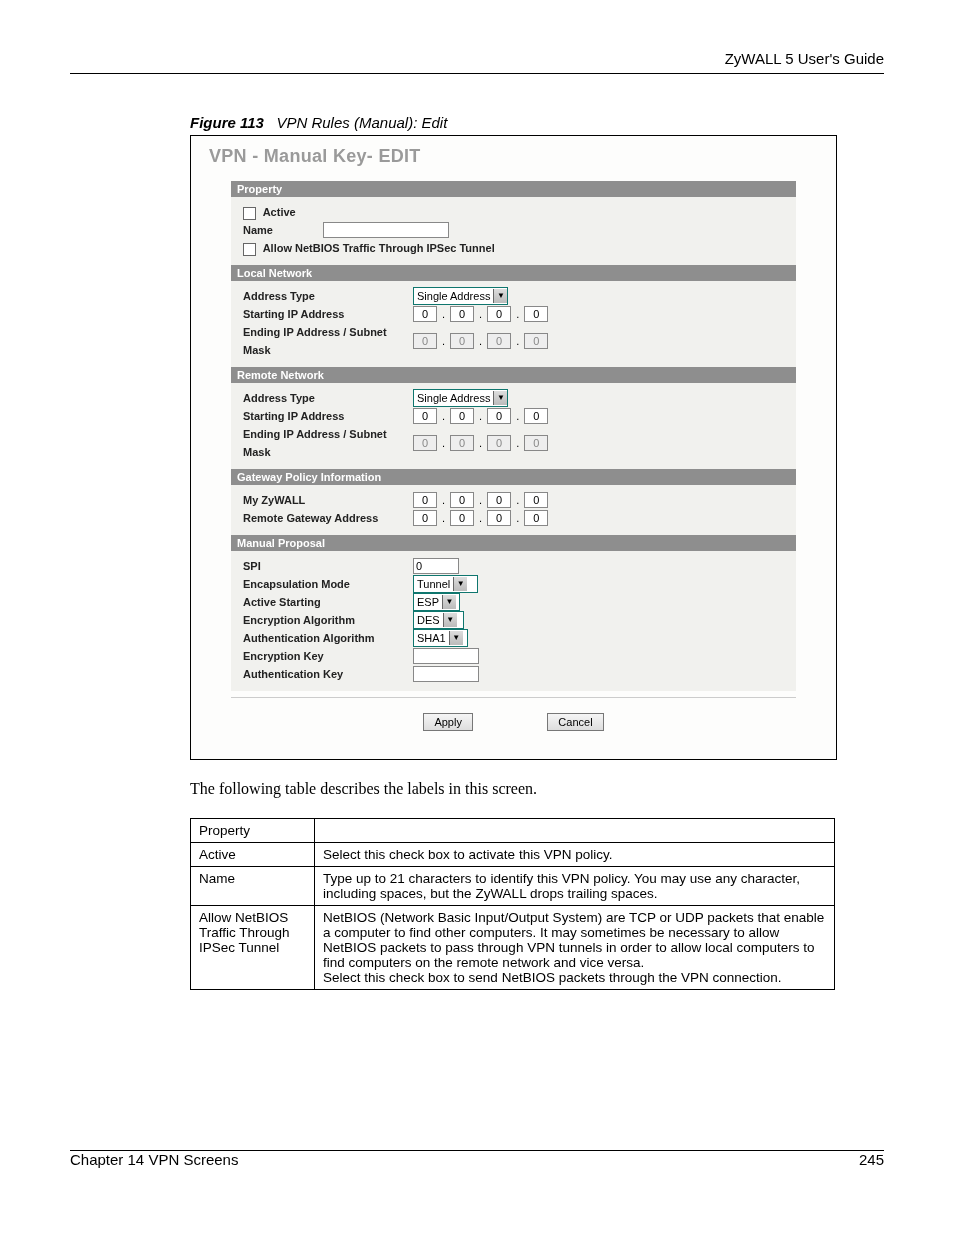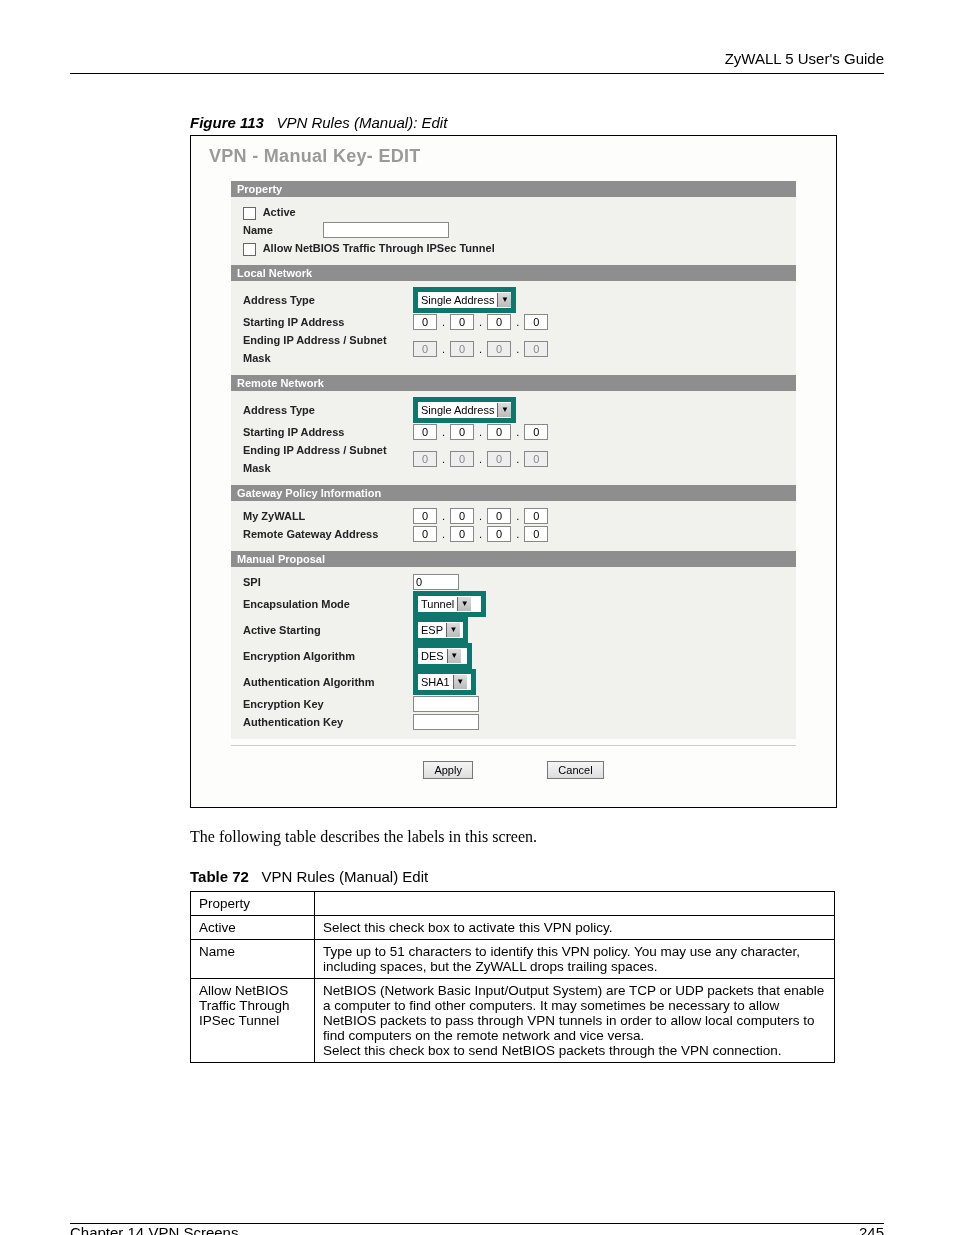--- a/index.html
+++ b/index.html
@@ -92,21 +92,21 @@
     height: 14px;
     font-size: 11px;
     padding: 0 2px;
   }
   .txt-input.w60 { width: 60px; }
   .txt-input.w120 { width: 120px; }
   .txt-input.w18 { width: 18px; text-align: center; }
   .txt-input.w40 { width: 40px; }
   .txt-input.disabled { background: #eee; color:#888; }
   .sel {
-    border: 5px solid #0f766e;
+    border: 1px solid #0f766e;
     background: #fff;
     height: 16px;
     font-size: 11px;
     display: inline-flex;
     align-items: center;
     padding-left: 3px;
   }
   .sel .arrow {
     background: linear-gradient(#ddd,#bbb);
     border-left: 1px solid #666;
@@ -373,37 +373,34 @@
 
     <hr class="hr-thin">
     <div class="button-row">
       <span class="btn">Apply</span>
       <span class="btn">Cancel</span>
     </div>
   </div>
 
   <div class="body-text">The following table describes the labels in this screen.</div>
 
-  <div class="table-caption">
-    <b>Table 72</b>&nbsp;&nbsp;&nbsp;<span>VPN Rules (Manual) Edit</span>
-  </div>
 
   <table class="desc">
     <tbody>
     <tr>
       <td>Property</td>
       <td></td>
     </tr>
     <tr>
       <td>Active</td>
       <td>Select this check box to activate this VPN policy.</td>
     </tr>
     <tr>
       <td>Name</td>
-      <td>Type up to 51 characters to identify this VPN policy. You may use any character, including spaces, but the ZyWALL drops trailing spaces.</td>
+      <td>Type up to 21 characters to identify this VPN policy. You may use any character, including spaces, but the ZyWALL drops trailing spaces.</td>
     </tr>
     <tr>
       <td>Allow NetBIOS Traffic Through IPSec Tunnel</td>
       <td style="white-space:pre-line;">NetBIOS (Network Basic Input/Output System) are TCP or UDP packets that enable a computer to find other computers. It may sometimes be necessary to allow NetBIOS packets to pass through VPN tunnels in order to allow local computers to find computers on the remote network and vice versa.
 Select this check box to send NetBIOS packets through the VPN connection.</td>
     </tr>
   </tbody>
     </table>
 
   <div class="footer">

